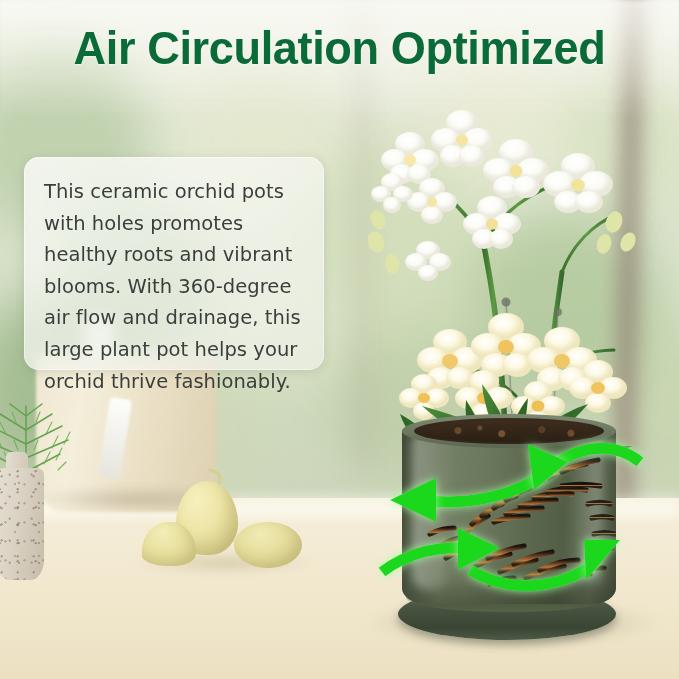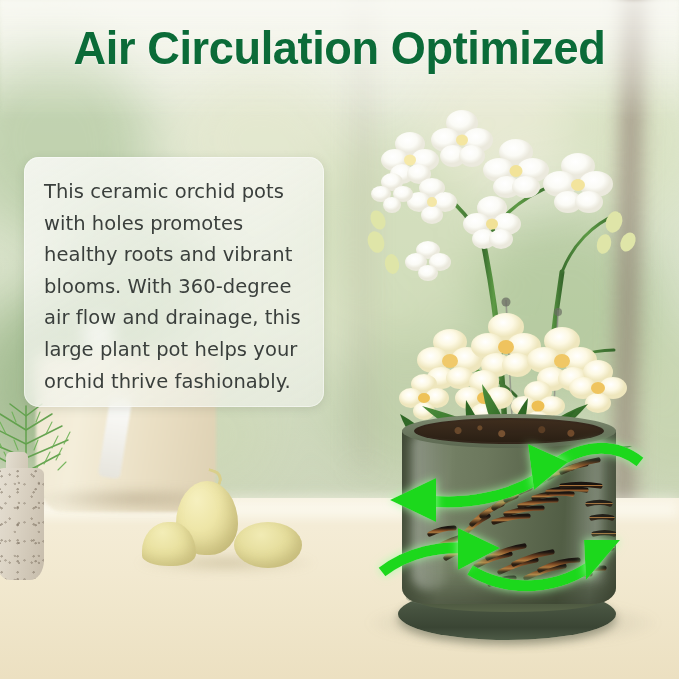--- a/index.html
+++ b/index.html
@@ -225,21 +225,21 @@
     color:#0b6b38;
     font-family:"Liberation Sans","DejaVu Sans",sans-serif;
     text-shadow:0 1px 2px rgba(255,255,255,.55);
     white-space:nowrap;
     transform:scaleX(.96);
   }
 
   
   .panel{
     position:absolute;
-    left:24px;top:157px;width:300px;height:250px;
+    left:24px;top:157px;width:300px;height:213px;
     border-radius:15px;
     background:linear-gradient(150deg,rgba(250,250,247,.86),rgba(243,245,238,.74) 55%,rgba(238,241,233,.68));
     backdrop-filter:blur(8px);
     -webkit-backdrop-filter:blur(8px);
     box-shadow:0 2px 10px rgba(90,100,80,.18), inset 0 0 0 1px rgba(255,255,255,.45);
     box-sizing:border-box;
     padding:19px 16px 0 20px;
   }
   .panel-text{
     margin:0;

